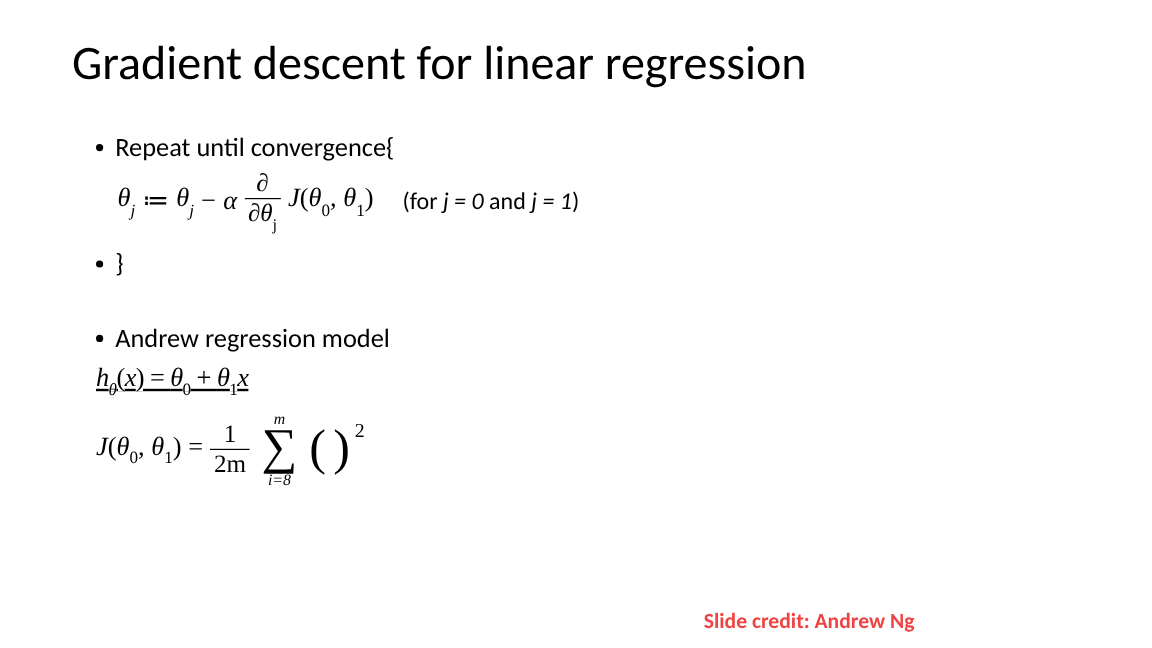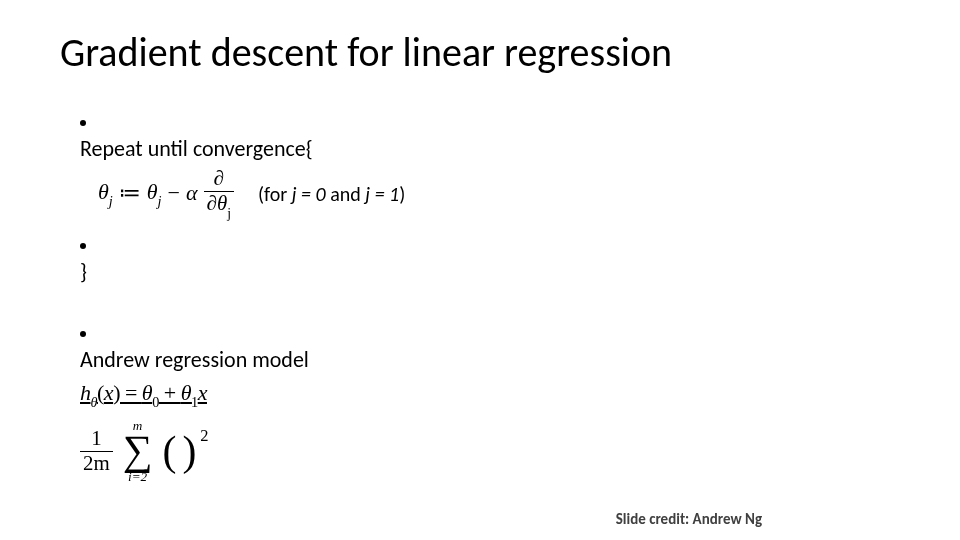--- a/index.html
+++ b/index.html
@@ -32,21 +32,20 @@
     top: 110px;
     width: 820px;
     font-size: 22px;
     line-height: 1.2;
   }
   .bullet-row {
     display: flex;
     align-items: flex-start;
     gap: 10px;
     margin-bottom: 6px;
-    flex-direction: column;
   }
   .bullet-dot {
     width: 6px;
     height: 6px;
     background: #000;
     border-radius: 50%;
     margin-top: 10px;
     flex: 0 0 auto;
   }
   .math-line {
@@ -118,23 +117,23 @@
   .note {
     font-family: "Calibri", Arial, sans-serif;
     font-size: 20px;
     margin-left: 18px;
     text-align: center;
   }
   .footer {
     position: absolute;
     right: 18px;
     bottom: 12px;
-    font-size: 15px;
+    font-size: 18px;
     font-weight: 700;
-    color: #404040;
+    color: #ef4444;
   }
   .upright { font-style: normal; }
   .tight { letter-spacing: -0.5px; text-decoration: underline; }
 </style>
 </head>
 <body>
 
 <div class="slide">
 
   <div class="title">Gradient descent for linear regression</div>
@@ -156,20 +155,23 @@
       </span>
       <span> − </span>
       <span class="math-italic">α </span>
       <span class="frac">
         <span class="num">∂</span>
         <span class="bar"></span>
         <span class="den">
           <span>∂θ</span><span class="sub upright">j</span>
         </span>
       </span>
+      <span>
+        <span class="math-italic">J</span><span class="upright">(</span><span class="math-italic">θ</span><span class="sub upright">0</span><span class="upright">, </span><span class="math-italic">θ</span><span class="sub upright">1</span><span class="upright">)</span>
+      </span>
       <span class="note">
         <span>(for </span><span class="math-italic">j = 0</span><span> and </span><span class="math-italic">j = 1</span><span>)</span>
       </span>
     </div>
 
     <div class="gap-sm"></div>
 
     <div class="bullet-row">
       <span class="bullet-dot"></span>
       <span>}</span>
@@ -183,29 +185,32 @@
     </div>
 
     <div class="math-line tight" style="margin-left:0;">
       <span>
         <span class="math-italic">h</span><span class="sub">θ</span><span class="upright">(</span><span class="math-italic">x</span><span class="upright">) = </span>
         <span class="math-italic">θ</span><span class="sub upright">0</span><span class="upright"> + </span><span class="math-italic">θ</span><span class="sub upright">1</span><span class="math-italic">x</span>
       </span>
     </div>
 
     <div class="math-line" style="margin-left:0; margin-top:10px;">
+      <span>
+        <span class="math-italic">J</span><span class="upright">(</span><span class="math-italic">θ</span><span class="sub upright">0</span><span class="upright">, </span><span class="math-italic">θ</span><span class="sub upright">1</span><span class="upright">) = </span>
+      </span>
       <span class="frac">
         <span class="num upright">1</span>
         <span class="bar"></span>
         <span class="den"><span class="upright">2m</span></span>
       </span>
       <span class="sigma-block">
         <span class="top">m</span>
         <span class="sig">∑</span>
-        <span class="bot">i=2</span>
+        <span class="bot">i=8</span>
       </span>
       <span class="paren-big">(</span>
       <span class="paren-big">)</span>
         <span class="sup upright" style="font-size:0.75em; position:relative; top:-0.9em; left:-2px;">2</span>
     </div>
 
   </div>
 
   <div class="footer">Slide credit: Andrew Ng</div>
 </div>

